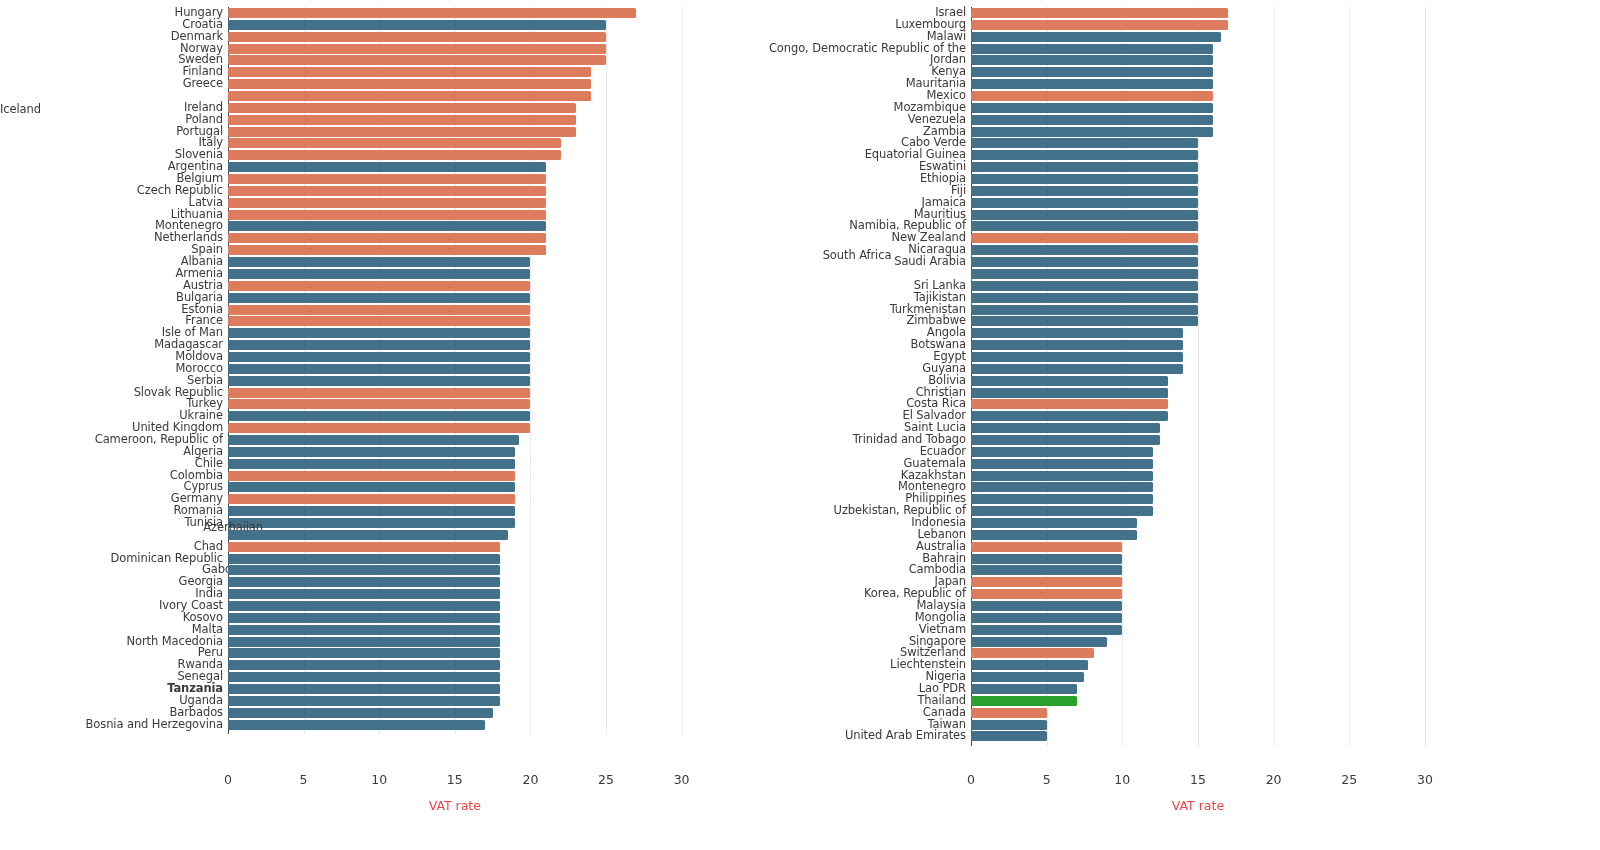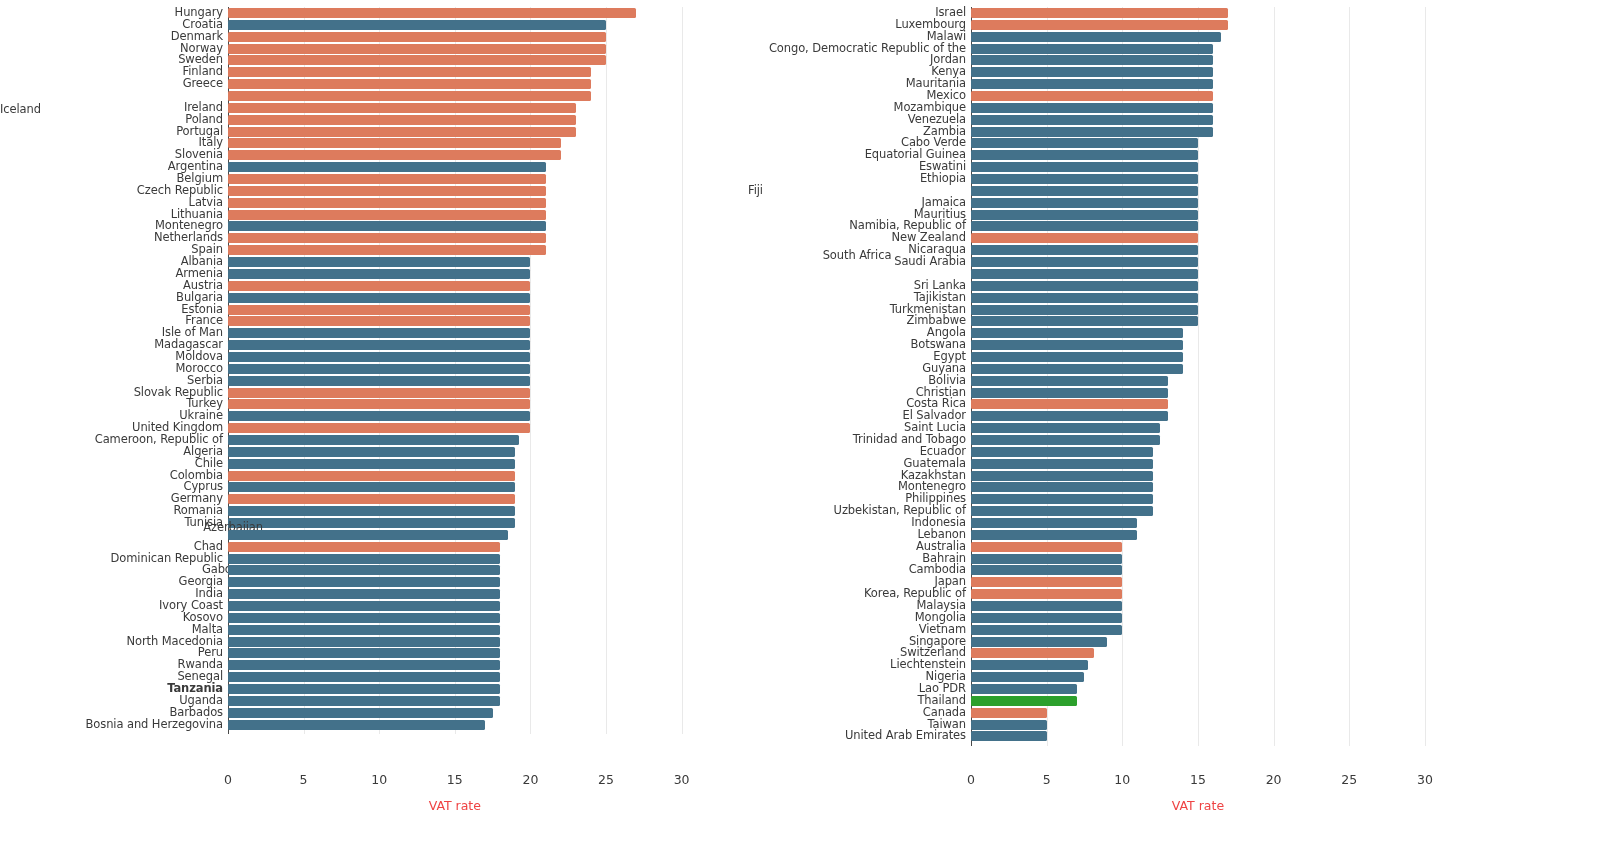--- a/index.html
+++ b/index.html
@@ -245,21 +245,21 @@
         <div class="lbl" style="position: absolute; right: auto; left: 0px; width: 218px; text-align: right; top: 124.6px; transform: none;">Zambia</div>
         <div class="bar" title="Zambia: 16" style="left: 223px; top: 126.6px; width: 242.08px; background: rgb(67, 113, 138);"></div>
         <div class="lbl" style="position: absolute; right: auto; left: 0px; width: 218px; text-align: right; top: 136.46px; transform: none;">Cabo Verde</div>
         <div class="bar" title="Cabo Verde: 15" style="left: 223px; top: 138.46px; width: 226.95px; background: rgb(67, 113, 138);"></div>
         <div class="lbl" style="position: absolute; right: auto; left: 0px; width: 218px; text-align: right; top: 148.32px; transform: none;">Equatorial Guinea</div>
         <div class="bar" title="Equatorial Guinea: 15" style="left: 223px; top: 150.32px; width: 226.95px; background: rgb(67, 113, 138);"></div>
         <div class="lbl" style="position: absolute; right: auto; left: 0px; width: 218px; text-align: right; top: 160.18px; transform: none;">Eswatini</div>
         <div class="bar" title="Eswatini: 15" style="left: 223px; top: 162.18px; width: 226.95px; background: rgb(67, 113, 138);"></div>
         <div class="lbl" style="position: absolute; right: auto; left: 0px; width: 218px; text-align: right; top: 172.04px; transform: none;">Ethiopia</div>
         <div class="bar" title="Ethiopia: 15" style="left: 223px; top: 174.04px; width: 226.95px; background: rgb(67, 113, 138);"></div>
-        <div class="lbl" style="position: absolute; right: auto; left: 0px; width: 218px; top: 183.9px; transform: none;">Fiji</div>
+        <div class="lbl" style="position: absolute; right: auto; left: 0px; width: 218px; text-align: right; top: 183.9px; transform: none;">Fiji</div>
         <div class="bar" title="Fiji: 15" style="left: 223px; top: 185.9px; width: 226.95px; background: rgb(67, 113, 138);"></div>
         <div class="lbl" style="position: absolute; right: auto; left: 0px; width: 218px; text-align: right; top: 195.76px; transform: none;">Jamaica</div>
         <div class="bar" title="Jamaica: 15" style="left: 223px; top: 197.76px; width: 226.95px; background: rgb(67, 113, 138);"></div>
         <div class="lbl" style="position: absolute; right: auto; left: 0px; width: 218px; text-align: right; top: 207.62px; transform: none;">Mauritius</div>
         <div class="bar" title="Mauritius: 15" style="left: 223px; top: 209.62px; width: 226.95px; background: rgb(67, 113, 138);"></div>
         <div class="lbl" style="position: absolute; right: auto; left: 0px; width: 218px; text-align: right; top: 219.48px; transform: none;">Namibia, Republic of</div>
         <div class="bar" title="Namibia, Republic of: 15" style="left: 223px; top: 221.48px; width: 226.95px; background: rgb(67, 113, 138);"></div>
         <div class="lbl" style="position: absolute; right: auto; left: 0px; width: 218px; text-align: right; top: 231.34px; transform: none;">New Zealand</div>
         <div class="bar" title="New Zealand: 15" style="left: 223px; top: 233.34px; width: 226.95px; background: rgb(221, 123, 93);"></div>
         <div class="lbl" style="position: absolute; right: auto; left: 0px; width: 218px; text-align: right; top: 243.2px; transform: none;">Nicaragua</div>

